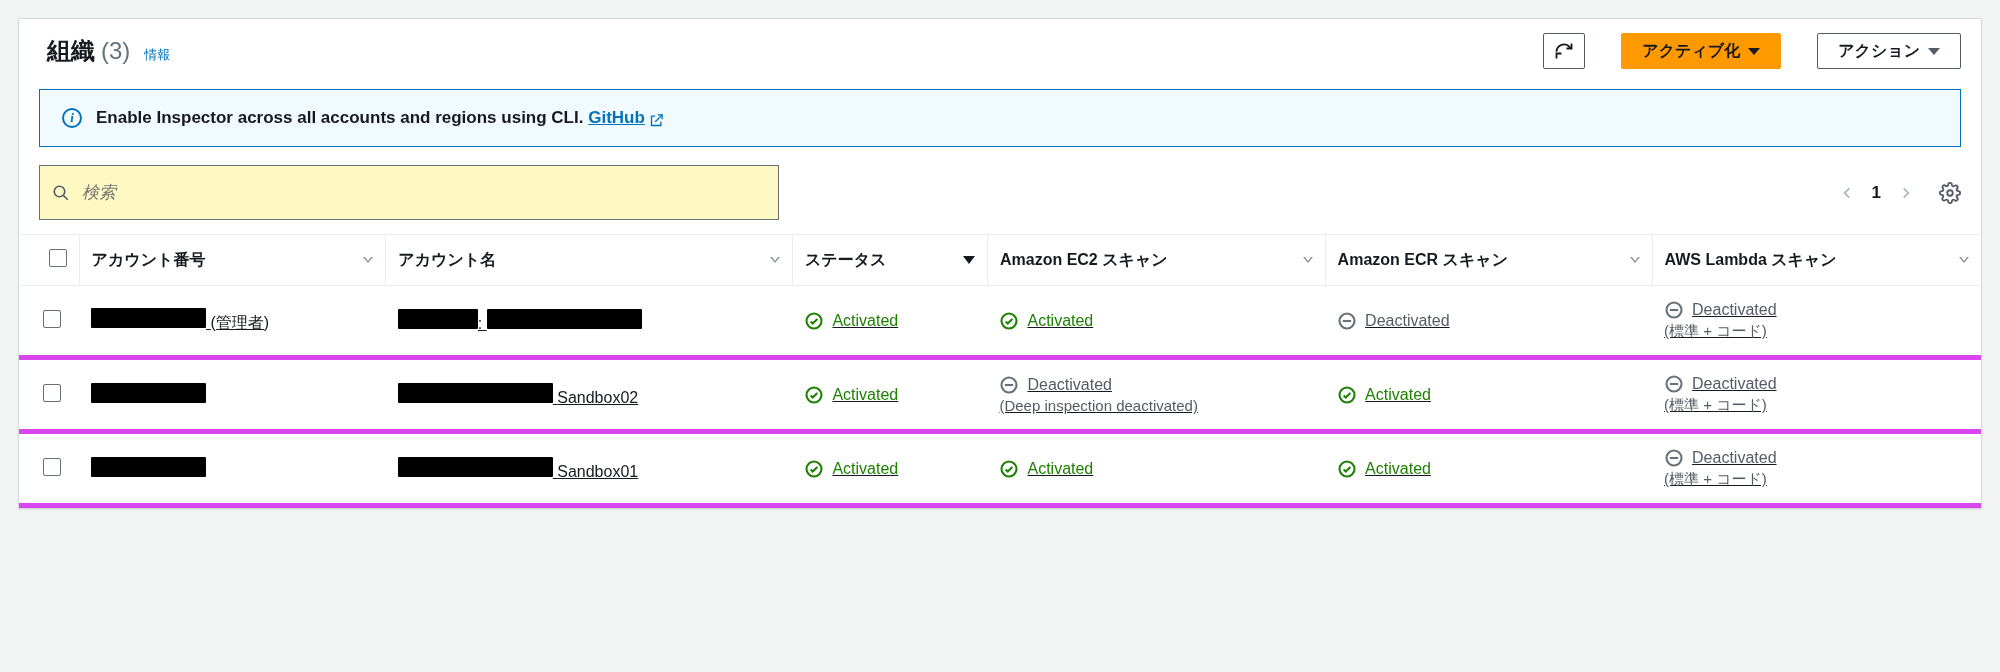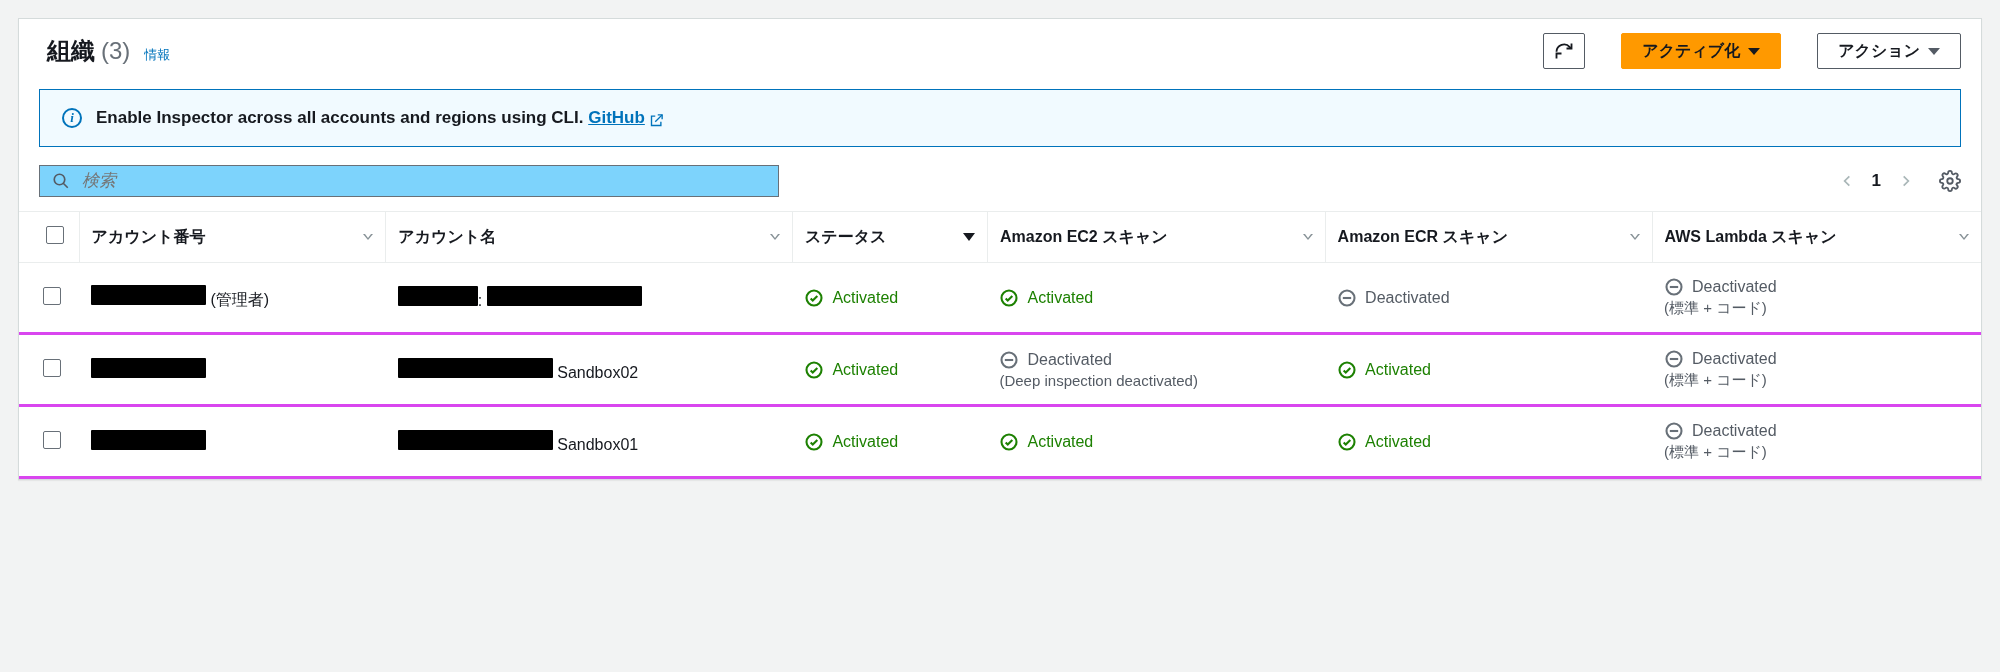--- a/index.html
+++ b/index.html
@@ -62,44 +62,44 @@
     display: inline-flex; align-items: flex-end; gap: 4px; font-weight:700;}
   .ext-icon { width: 15px; height: 15px; }
 
   
   .tools {
     display: flex; align-items: center; gap: 16px;
     padding: 18px 20px 14px 20px;
   }
   .search {
     display: flex; align-items: center; gap: 10px;
-    border: 1px solid #687078; height: 32px; width: 740px;
-    padding: 0 12px; background: #7dd3fc;
+    border: 1px solid #687078; height: 55px; width: 740px;
+    padding: 0 12px; background: #fef9c3;
   }
   .search input {
     border: none; outline: none; flex: 1; font-size: 17px;
     font-style: italic; color: #687078; background: transparent;
   }
   .spacer { flex: 1; }
   .pager { display: flex; align-items: center; gap: 18px; color: #687078; }
   .pager .page-no { font-weight: 700; color: #16191f; font-size: 17px; }
   .pager .chev { cursor: pointer; }
   .gear { cursor: pointer; margin-left: 8px; }
 
   
   table { width: 100%; border-collapse: collapse; }
   thead th {
-    text-align: center; font-size: 16px; font-weight: 700;
+    text-align: right; font-size: 16px; font-weight: 700;
     padding: 14px 12px; border-top: 1px solid #eaeded;
     border-bottom: 1px solid #eaeded; white-space: nowrap;
   }
   thead th .th-inner { display: flex; align-items: center; justify-content: space-between; gap: 10px;}
   thead th:first-child, tbody td:first-child { padding-left: 24px; width: 60px; }
   thead th:not(:first-child) { border-left: 1px solid #eaeded; }
-  tbody tr { border-bottom: 3px solid #d946ef; }
+  tbody tr { border-bottom: 5px solid #d946ef; text-decoration: underline; }
   tbody td { padding: 14px 12px; font-size: 16px; vertical-align: middle; }
   .chk {
     width: 18px; height: 18px; border: 1px solid #687078; background: #fff;
     display: inline-block; cursor: pointer; border-radius:2px;
   }
   .sort-ind {
     width: 0; height: 0; display: inline-block;
   }
   .sort-ind.hollow {
     border-left: 5px solid transparent; border-right: 5px solid transparent;

